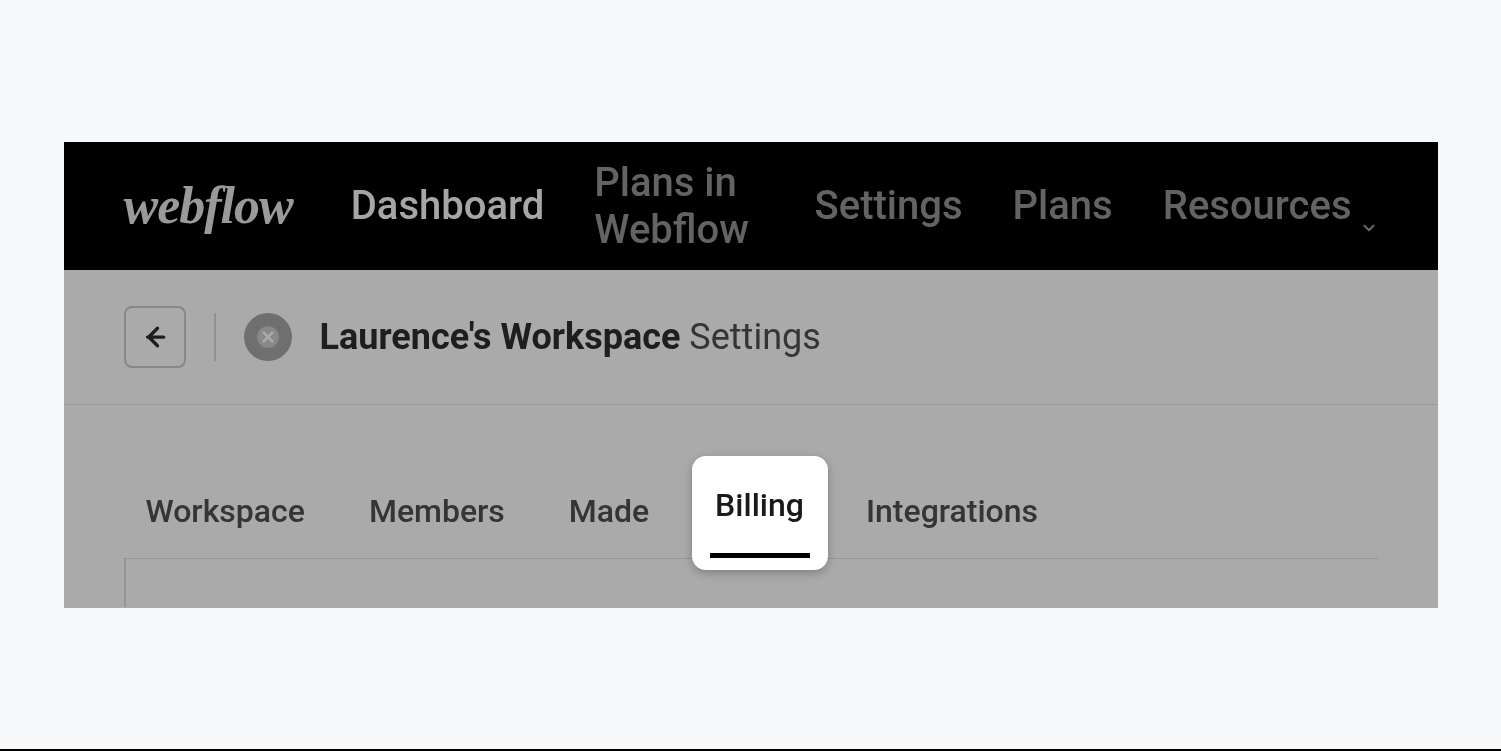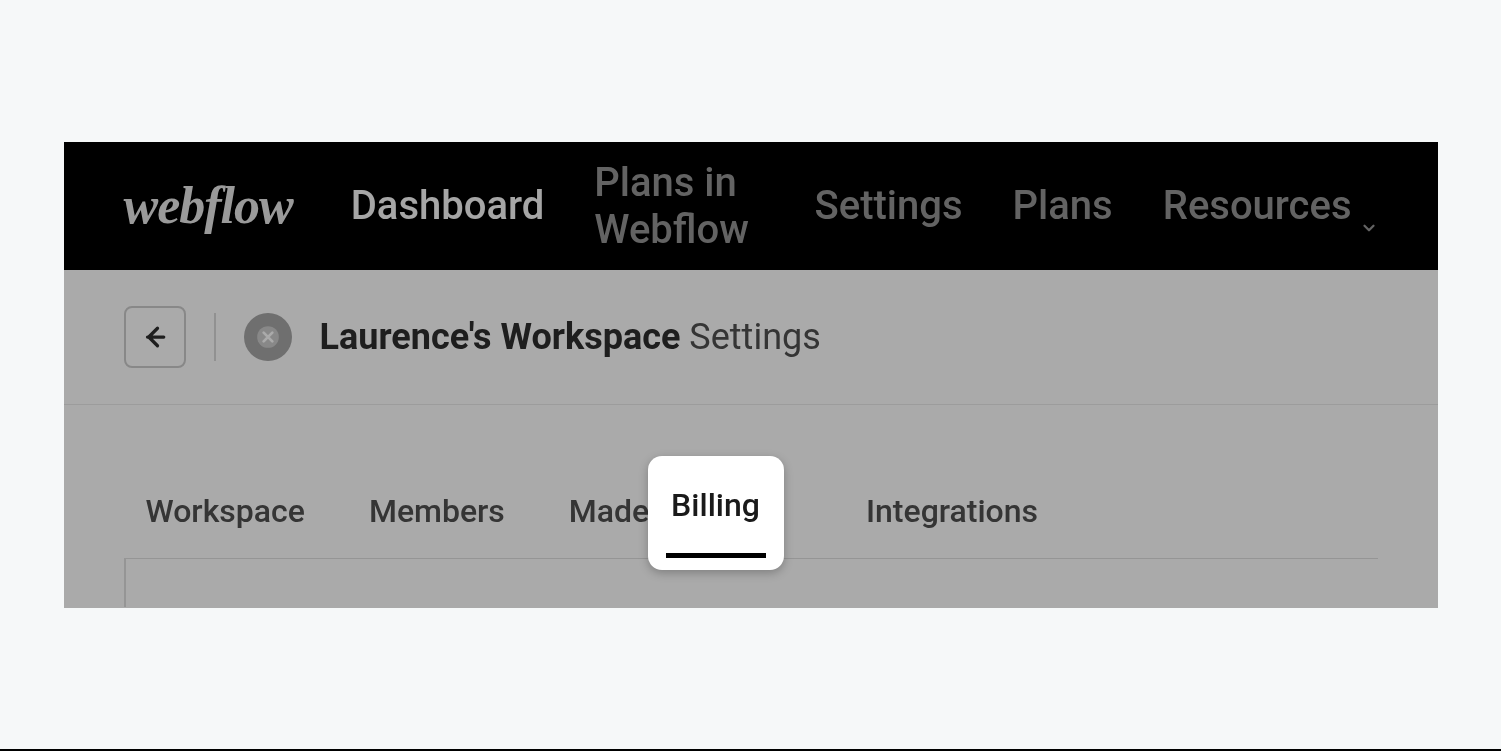--- a/index.html
+++ b/index.html
@@ -205,18 +205,18 @@
       <span class="tab">Members</span>
       <span class="tab">Made</span>
       <span class="tab" style="visibility:hidden;">Billing</span>
       <span class="tab">Integrations</span>
     </div>
     <div class="panel-top"></div>
   </div>
 
   <div class="overlay"></div>
 
-  <div class="highlight" style="left:584px; top:314px; width:136px; height:114px;">
+  <div class="highlight" style="left:628px; top:314px; width:136px; height:114px;">
     <span class="tab-label">Billing</span>
     <div class="underline"></div>
   </div>
 
 </div>
 
 </body></html>

